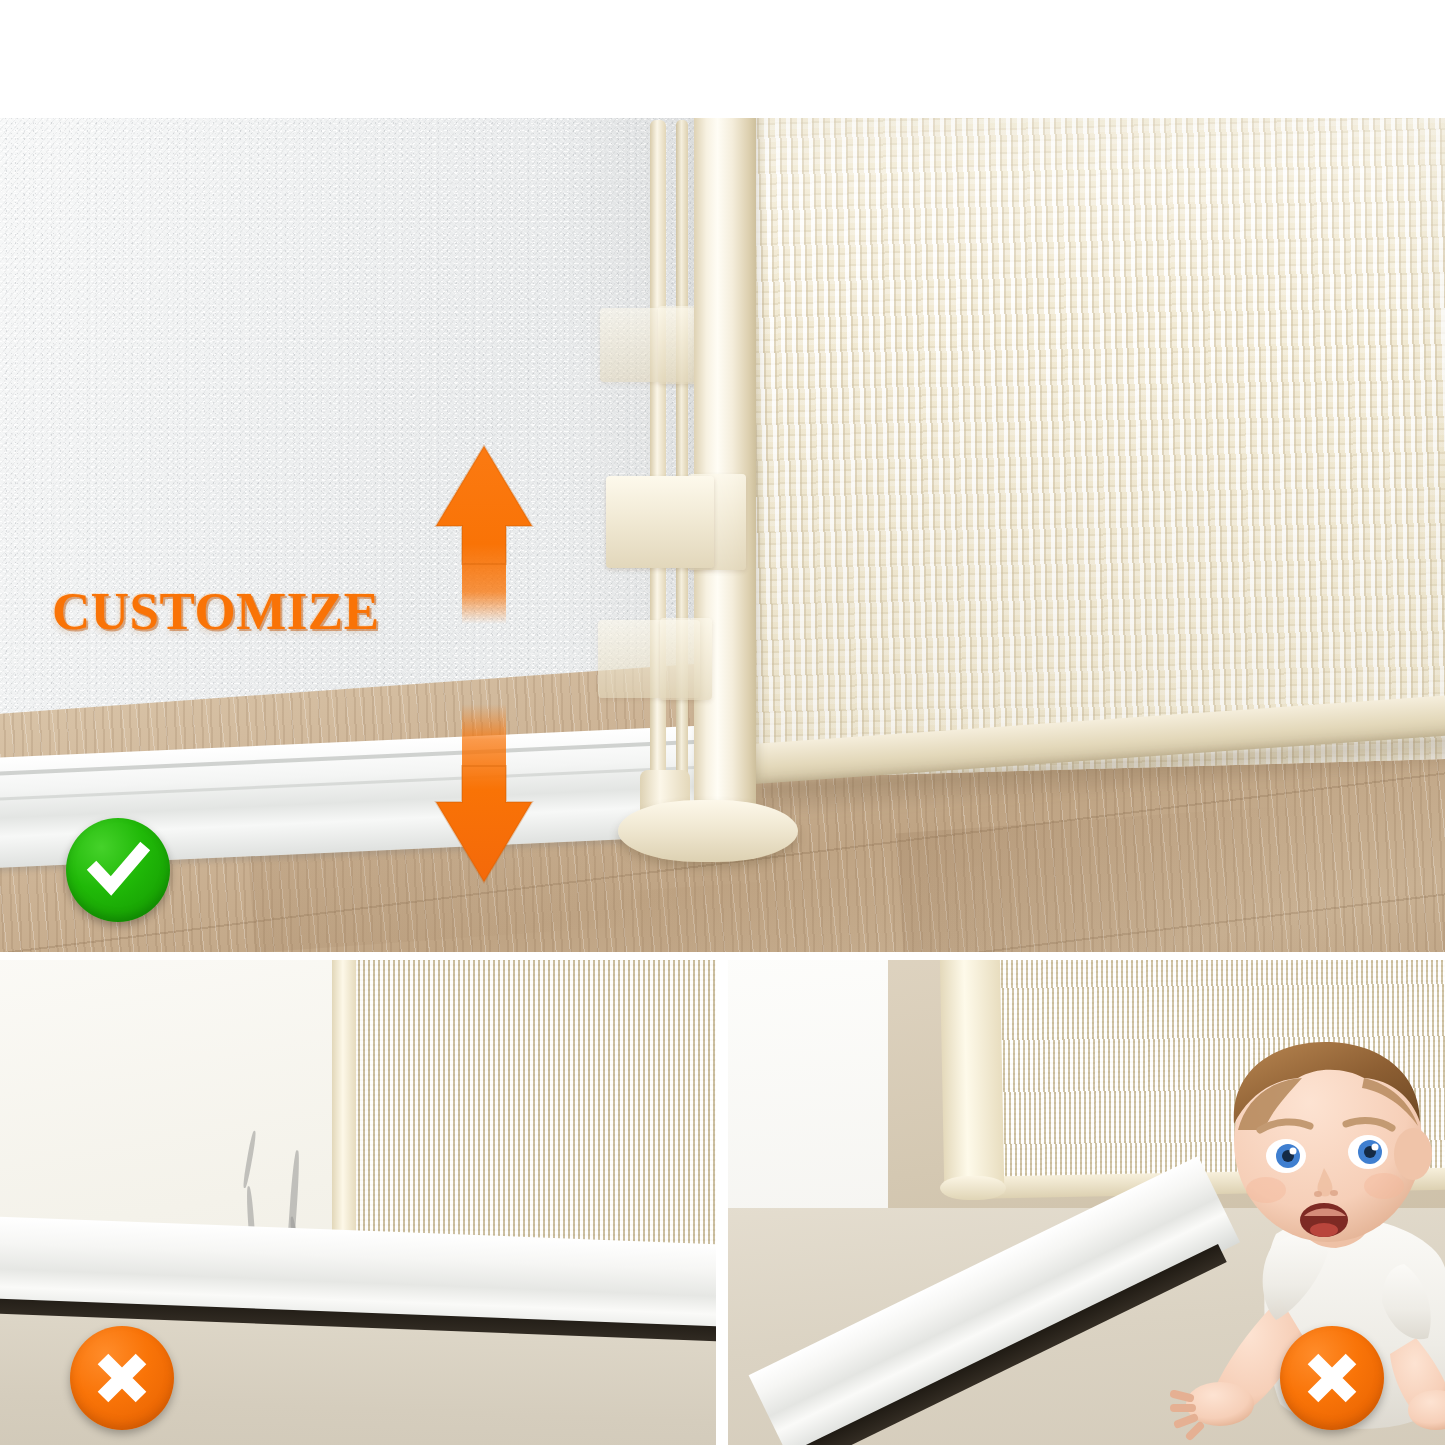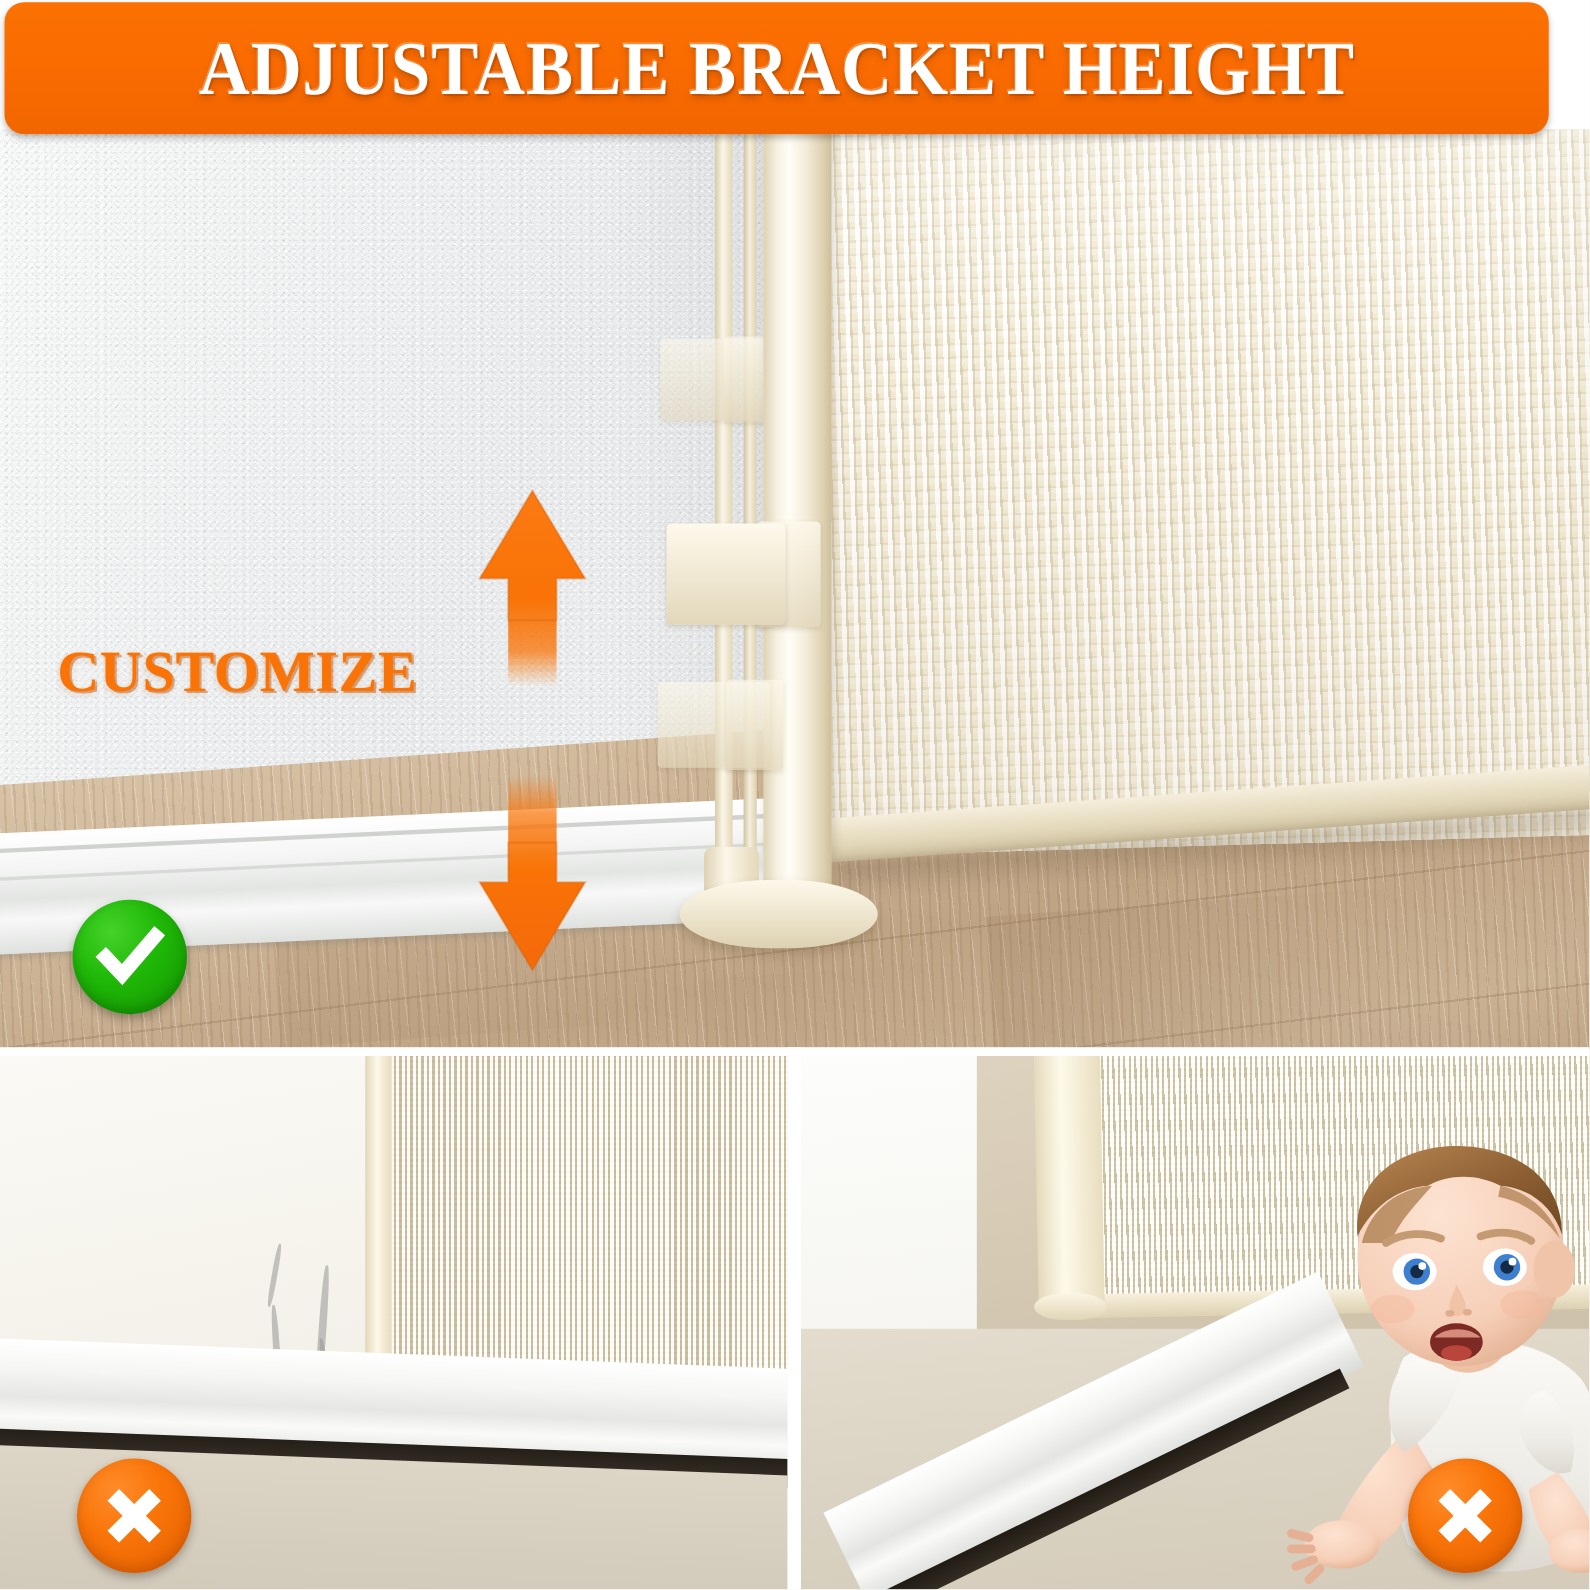--- a/index.html
+++ b/index.html
@@ -521,17 +521,14 @@
       <ellipse cx="216" cy="148" rx="20" ry="13" fill="#f3b79c" opacity=".45"></ellipse>
     </svg>
   </div>
 
   <div class="badge badge-x2">
     <svg width="62" height="62" viewBox="0 0 62 62">
       <path d="M12 12 L50 50 M50 12 L12 50" fill="none" stroke="#ffffff" stroke-width="15" stroke-linecap="butt"></path>
     </svg>
   </div>
 
-  <div class="banner">
-    <div class="banner-title">ADJUSTABLE BRACKET HEIGHT</div>
-  </div>
 
 </div>
 
 </body></html>

